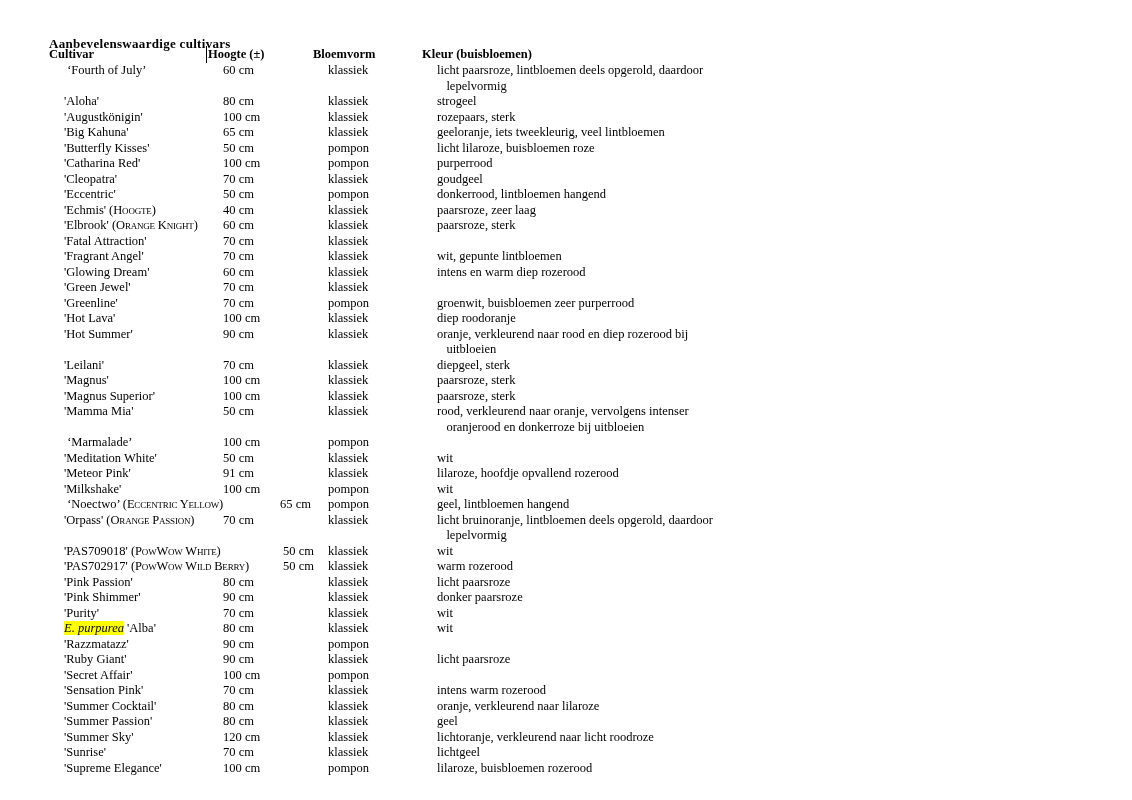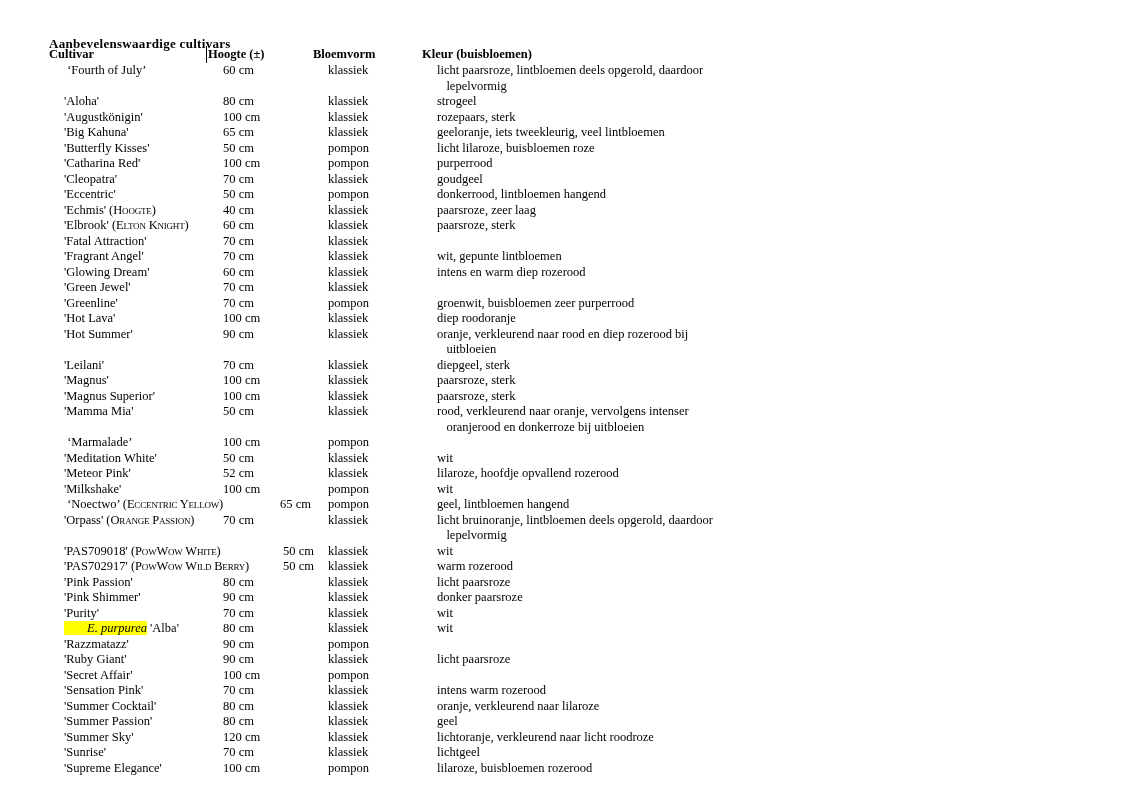--- a/index.html
+++ b/index.html
@@ -84,21 +84,21 @@
         <span class="cell form">pompon</span>
         <div class="color">donkerrood, lintbloemen hangend</div>
       </div>
       <div class="row">
         <span class="cell name"><span>'Echmis' (</span><span class="sc">Hoogte</span><span>)</span></span>
         <span class="cell height">40 cm</span>
         <span class="cell form">klassiek</span>
         <div class="color">paarsroze, zeer laag</div>
       </div>
       <div class="row">
-        <span class="cell name"><span>'Elbrook' (</span><span class="sc">Elton Knight</span><span>)</span></span>
+        <span class="cell name"><span>'Elbrook' (</span><span class="sc">Orange Knight</span><span>)</span></span>
         <span class="cell height">60 cm</span>
         <span class="cell form">klassiek</span>
         <div class="color">paarsroze, sterk</div>
       </div>
       <div class="row">
         <span class="cell name"><span>'Fatal Attraction'</span></span>
         <span class="cell height">70 cm</span>
         <span class="cell form">klassiek</span>
       </div>
       <div class="row">
@@ -168,21 +168,21 @@
         <span class="cell form">pompon</span>
       </div>
       <div class="row">
         <span class="cell name"><span>'Meditation White'</span></span>
         <span class="cell height">50 cm</span>
         <span class="cell form">klassiek</span>
         <div class="color">wit</div>
       </div>
       <div class="row">
         <span class="cell name"><span>'Meteor Pink'</span></span>
-        <span class="cell height">52 cm</span>
+        <span class="cell height">91 cm</span>
         <span class="cell form">klassiek</span>
         <div class="color">lilaroze, hoofdje opvallend rozerood</div>
       </div>
       <div class="row">
         <span class="cell name"><span>'Milkshake'</span></span>
         <span class="cell height">100 cm</span>
         <span class="cell form">pompon</span>
         <div class="color">wit</div>
       </div>
       <div class="row">
@@ -222,21 +222,21 @@
         <span class="cell form">klassiek</span>
         <div class="color">donker paarsroze</div>
       </div>
       <div class="row">
         <span class="cell name"><span>'Purity'</span></span>
         <span class="cell height">70 cm</span>
         <span class="cell form">klassiek</span>
         <div class="color">wit</div>
       </div>
       <div class="row">
-        <span class="cell name"><span class="ih" style="background: rgb(255, 255, 0); padding-left: 23px;">E. purpurea</span><span> 'Alba'</span></span>
+        <span class="cell name"><span class="ih" style="background: rgb(255, 255, 0);">E. purpurea</span><span> 'Alba'</span></span>
         <span class="cell height">80 cm</span>
         <span class="cell form">klassiek</span>
         <div class="color">wit</div>
       </div>
       <div class="row">
         <span class="cell name"><span>'Razzmatazz'</span></span>
         <span class="cell height">90 cm</span>
         <span class="cell form">pompon</span>
       </div>
       <div class="row">

